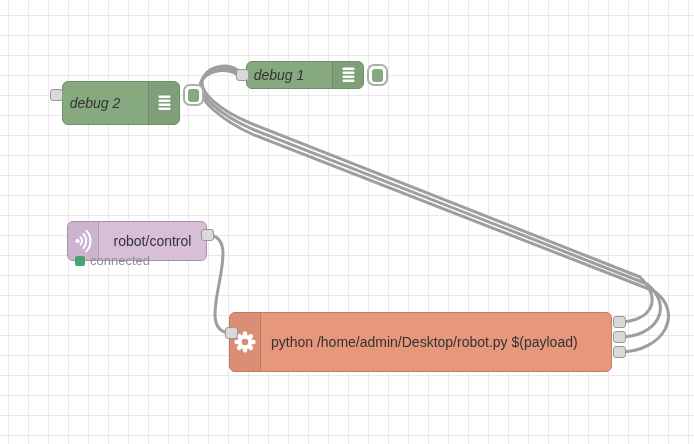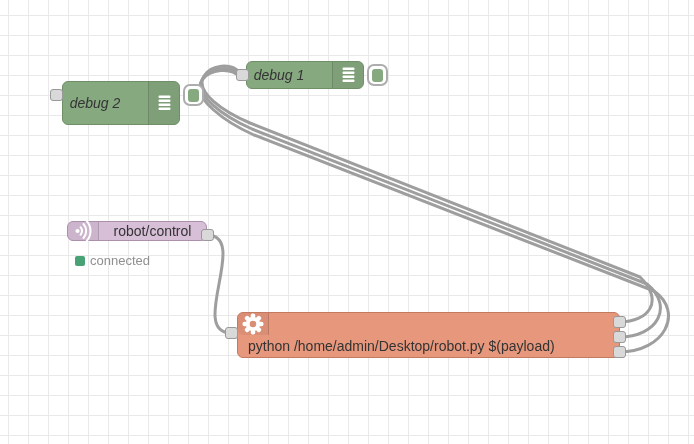--- a/index.html
+++ b/index.html
@@ -87,38 +87,38 @@
         <rect x="1.5" y="8.5" width="12" height="2.4" rx="1"></rect>
         <rect x="1.5" y="12.5" width="12" height="2.4" rx="1"></rect>
       </svg>
     </span>
   </div>
   <div class="port" style="left:236px;top:69px;"></div>
   <div class="toggle" style="left:367px;top:64px;">
     <span class="toggle-inner"></span>
   </div>
 
-  <div class="node mqtt" style="left:67px;top:221px;width:140px;height:20px;">
+  <div class="node mqtt" style="left:67px;top:221px;width:140px;height:40px;">
     <span class="icon-region left">
       <svg width="20" height="24" viewBox="0 0 20 24">
         <circle cx="4.5" cy="12" r="2.1" fill="#fff"></circle>
         <path d="M7.5 8.2 a6 6 0 0 1 0 7.6" stroke="#fff" stroke-width="2" fill="none" stroke-linecap="round"></path>
         <path d="M10.5 5 a10.5 10.5 0 0 1 0 14" stroke="#fff" stroke-width="2" fill="none" stroke-linecap="round"></path>
         <path d="M13.5 1.8 a15 15 0 0 1 0 20.4" stroke="#fff" stroke-width="2" fill="none" stroke-linecap="round"></path>
       </svg>
     </span>
     <span class="nlabel">robot/control</span>
   </div>
   <div class="port" style="left:201px;top:229px;"></div>
   <div class="status" style="left:75px;top:253px;">
     <span class="status-dot"></span>
     <span class="status-text">connected</span>
   </div>
 
-  <div class="node exec" style="left:237px;top:312px;width:383px;height:46px;flex-direction:column;">
+  <div class="node exec" style="left:229px;top:312px;width:383px;height:60px;">
     <span class="icon-region left">
       <svg width="22" height="22" viewBox="0 0 20 20">
         <g fill="#fff">
           <rect x="8" y="0.5" width="4" height="19" rx="1.6"></rect>
           <rect x="8" y="0.5" width="4" height="19" rx="1.6" transform="rotate(45 10 10)"></rect>
           <rect x="8" y="0.5" width="4" height="19" rx="1.6" transform="rotate(90 10 10)"></rect>
           <rect x="8" y="0.5" width="4" height="19" rx="1.6" transform="rotate(135 10 10)"></rect>
           <circle cx="10" cy="10" r="6.5"></circle>
         </g>
         <circle cx="10" cy="10" r="3" fill="#d98e74"></circle>

